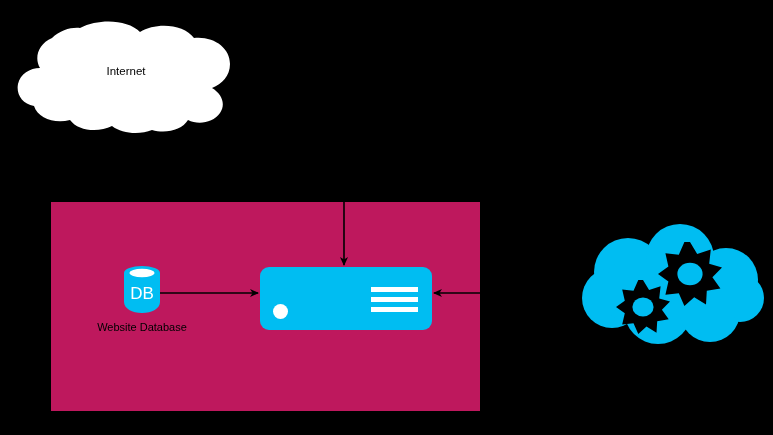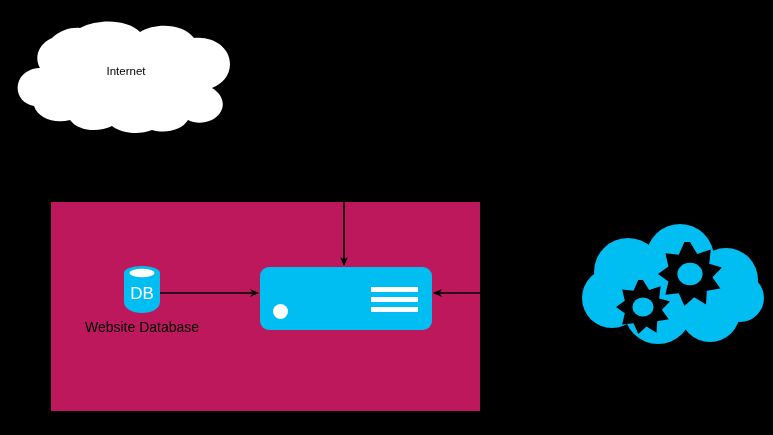--- a/index.html
+++ b/index.html
@@ -55,21 +55,21 @@
     top: 59px;  
     width: 80px;
     height: 78px;
   }
   #db-label {
     position: absolute;
     left: 0px;
     top: 118px;
     width: 182px;
     text-align: center;
-    font-size: 14px;
+    font-size: 11px;
     color: #000000;
     line-height: 14px;
   }
 
   
   #server-node {
     position: absolute;
     left: 209px;
     top: 65px;
     width: 172px;

